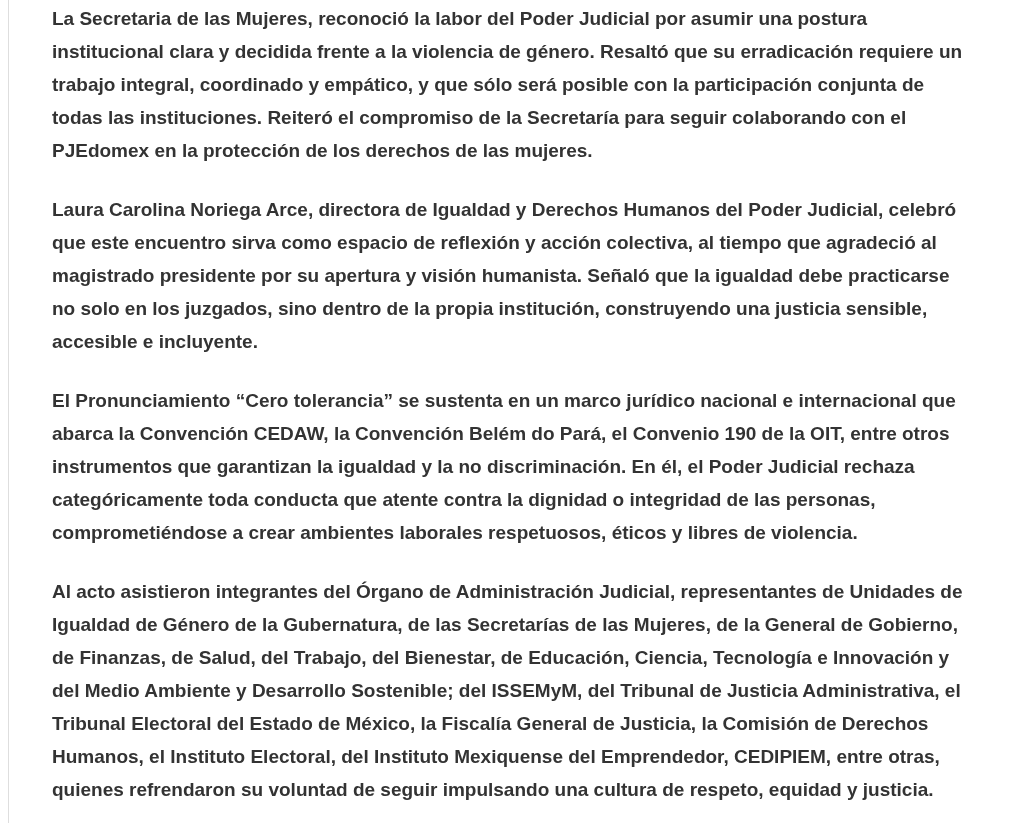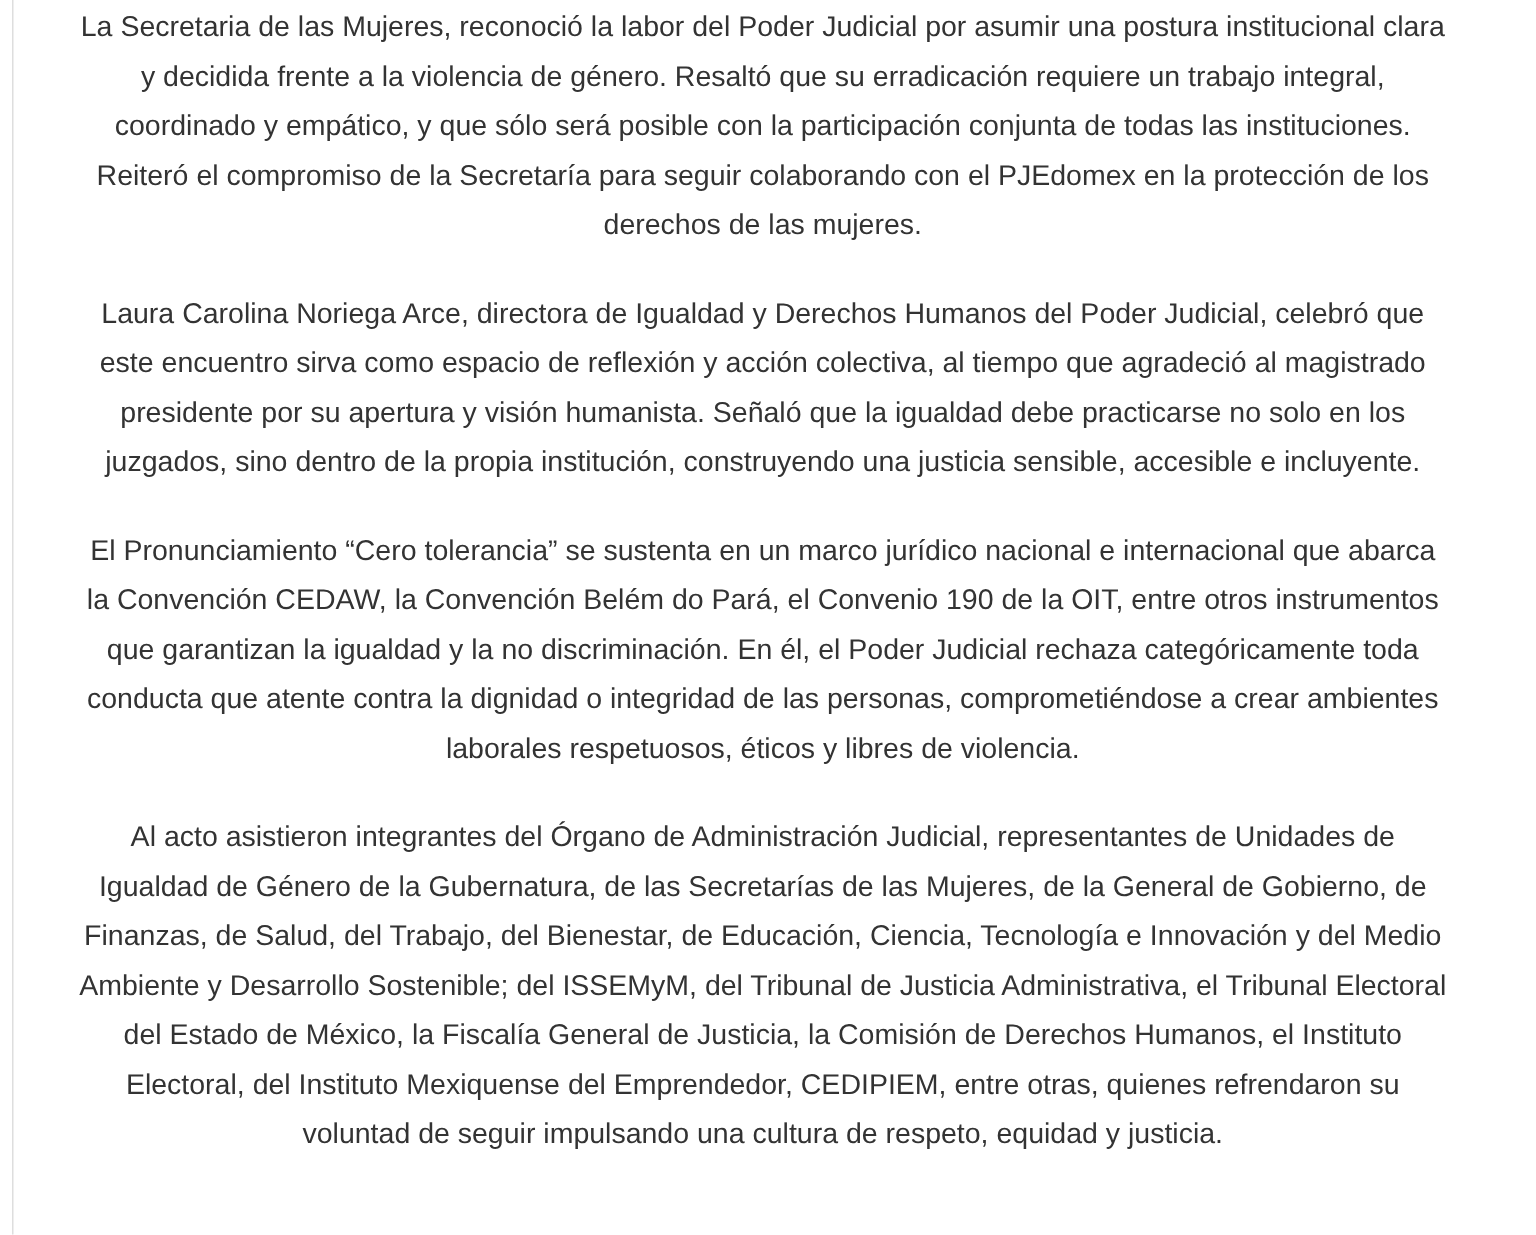--- a/index.html
+++ b/index.html
@@ -23,22 +23,22 @@
     background: #dedede;
   }
   .article {
     position: absolute;
     top: 2px;
     left: 52px;
     width: 913px;
     color: #333333;
     font-size: 19px;
     line-height: 33px;
-    font-weight: 400;
-    text-align: center;
+    font-weight: 700;
+    text-align: left;
     -webkit-font-smoothing: antialiased;
   }
   .article p {
     margin: 0 0 26px 0;
     padding: 0;
   }
   .article p:last-child {
     margin-bottom: 16px;
   }
 </style>

